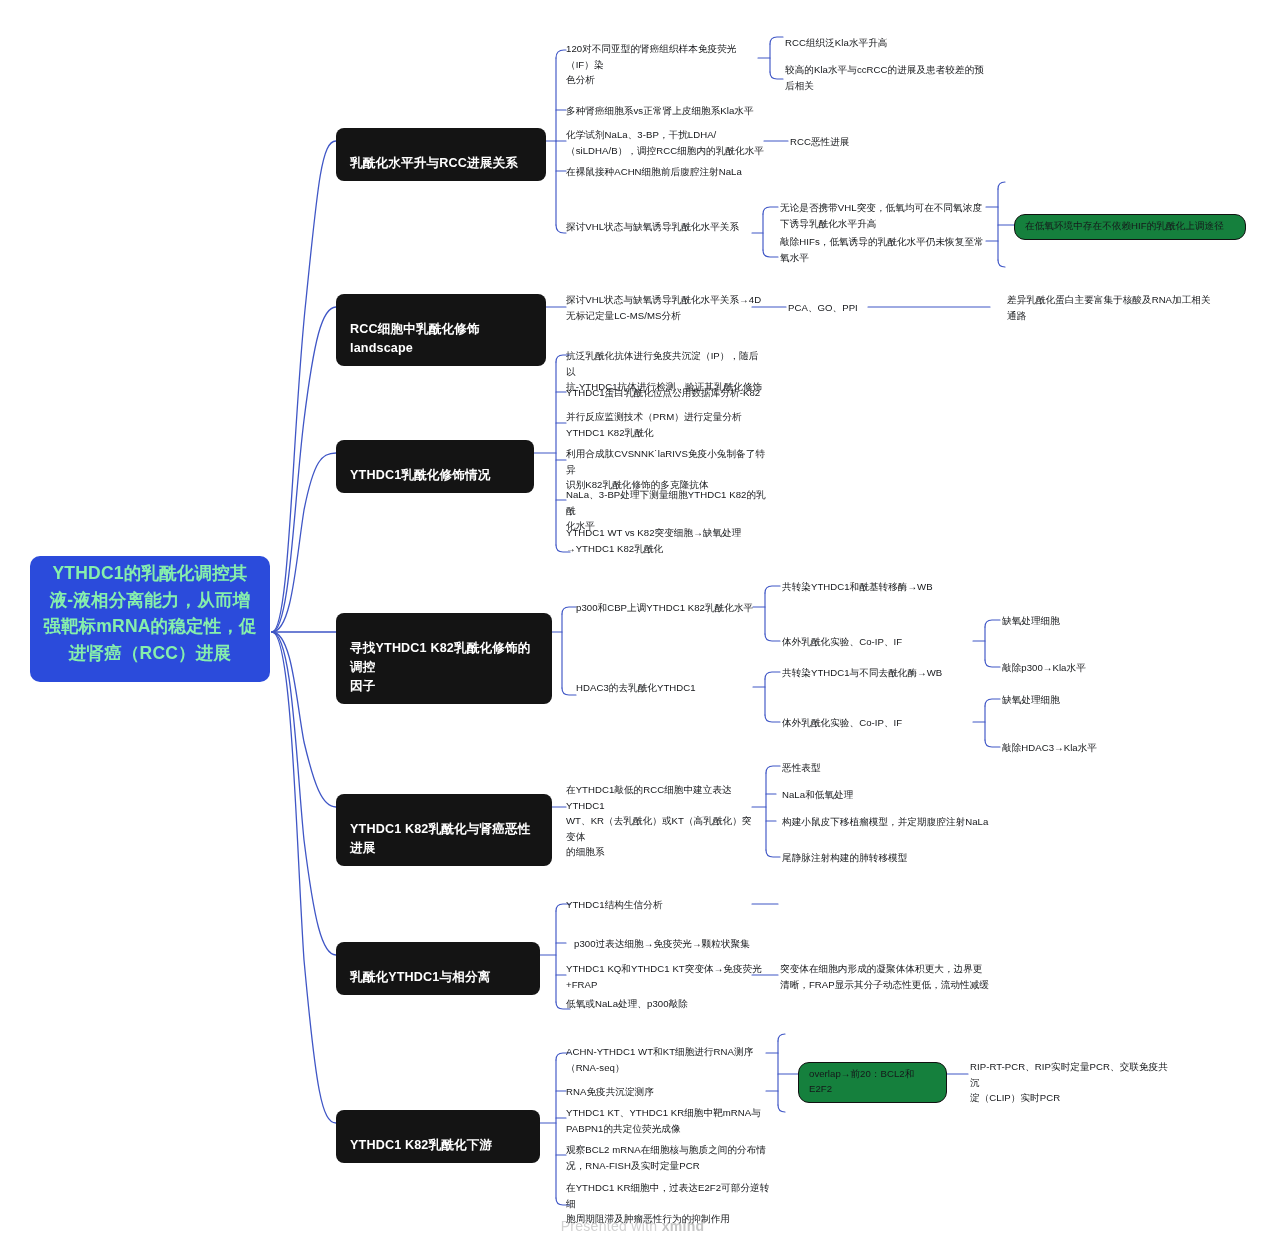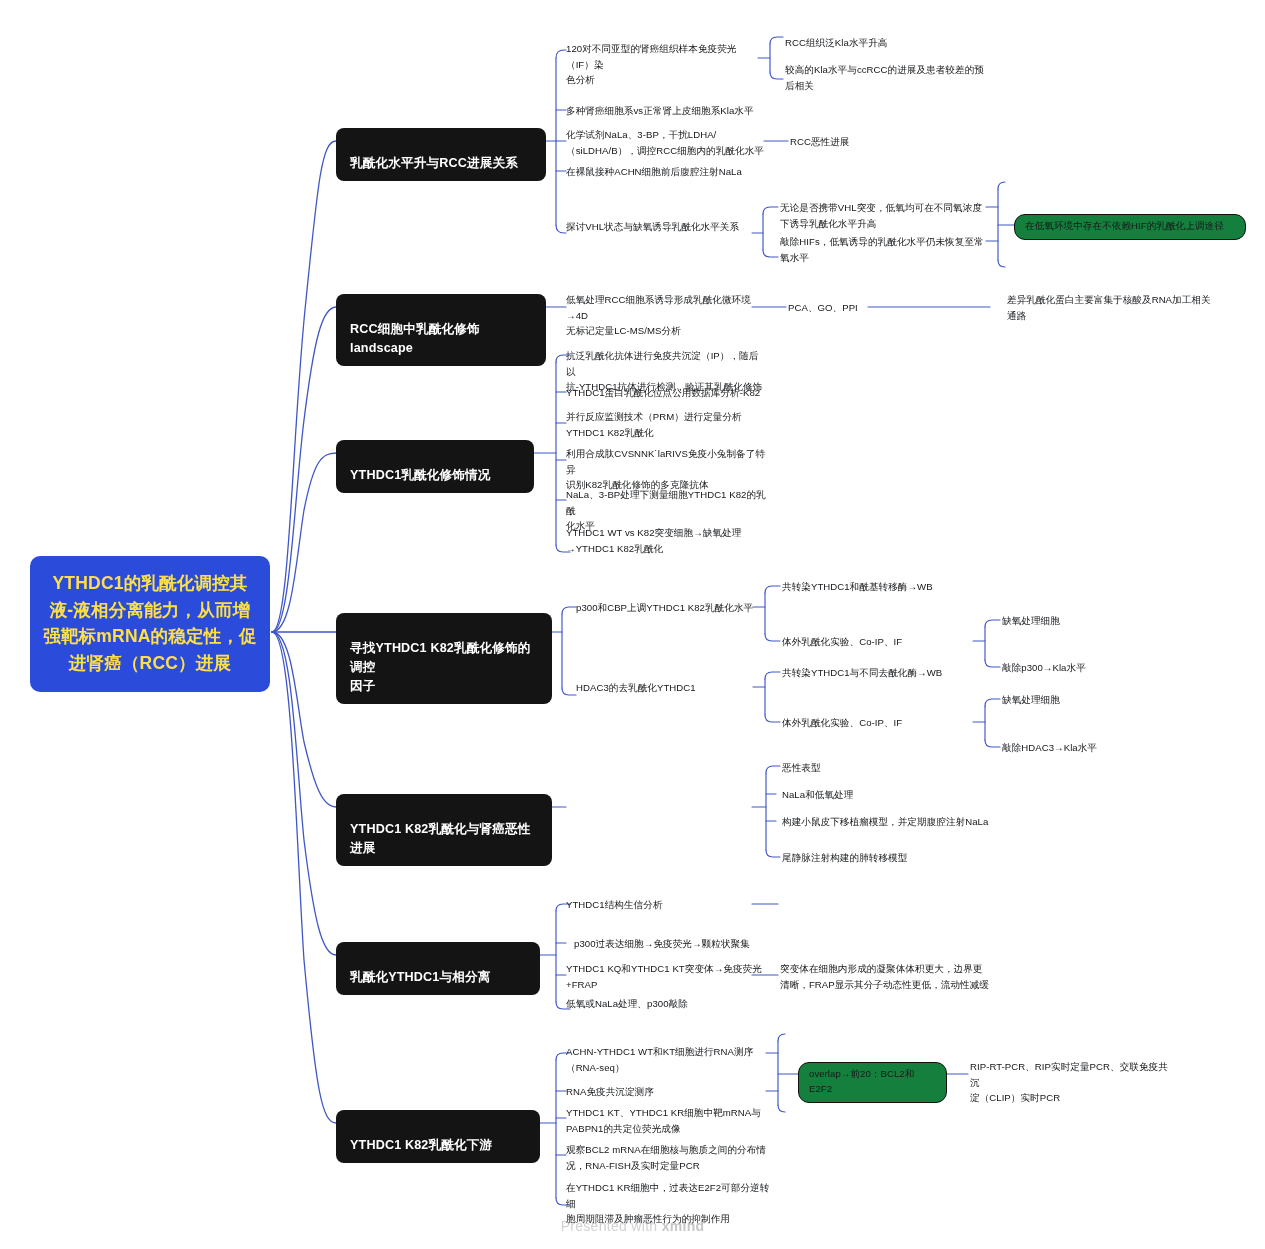--- a/index.html
+++ b/index.html
@@ -21,23 +21,23 @@
     width:1265px;height:1249px;
     pointer-events:none;
   }
   
   .root-node{
     position:absolute;
     left:30px; top:556px;
     width:240px;
     box-sizing:border-box;
     background:#2b4bdb;
-    color:#fde047;
+    color:#86efac;
     border-radius:10px;
-    padding:14px 12px 16px 12px;
+    padding:4px 12px 16px 12px;
     text-align:center;
     font-size:17.5px;
     font-weight:700;
     line-height:1.52;
     letter-spacing:.2px;
     z-index:5;
   }
   
   .b-node{
     position:absolute;
@@ -231,21 +231,21 @@
   <div class="leaf" style="left:566px; top:219px; width:200px;">探讨VHL状态与缺氧诱导乳酰化水平关系</div>
   <div class="leaf" style="left:780px; top:200px; width:210px;">无论是否携带VHL突变，低氧均可在不同氧浓度
 下诱导乳酰化水平升高</div>
   <div class="leaf" style="left:780px; top:234px; width:210px;">敲除HIFs，低氧诱导的乳酰化水平仍未恢复至常
 氧水平</div>
   <div class="boxed" style="left:1014px; top:214px; width:210px;">在低氧环境中存在不依赖HIF的乳酰化上调途径</div>
 
   <div class="b-node" style="left:336px; top:294px; width:210px;">
     <span>RCC细胞中乳酰化修饰landscape</span>
   </div>
-  <div class="leaf" style="left:566px; top:292px; width:200px;">低氧处理RCC细胞系诱导形成乳酰化微环境→4D
+  <div class="leaf" style="left:566px; top:292px; width:200px;">探讨VHL状态与缺氧诱导乳酰化水平关系→4D
 无标记定量LC-MS/MS分析</div>
   <div class="leaf" style="left:788px; top:300px; width:110px;">PCA、GO、PPI</div>
   <div class="leaf" style="left:1007px; top:292px; width:215px;">差异乳酰化蛋白主要富集于核酸及RNA加工相关
 通路</div>
 
   <div class="b-node" style="left:336px; top:440px; width:198px;">
     <span>YTHDC1乳酰化修饰情况</span>
   </div>
   <div class="leaf" style="left:566px; top:348px; width:200px;">抗泛乳酰化抗体进行免疫共沉淀（IP），随后以
 抗-YTHDC1抗体进行检测，验证其乳酰化修饰</div>
@@ -270,20 +270,23 @@
   <div class="leaf" style="left:1002px; top:660px; width:160px;">敲除p300→Kla水平</div>
   <div class="leaf" style="left:576px; top:680px; width:200px;">HDAC3的去乳酰化YTHDC1</div>
   <div class="leaf" style="left:782px; top:665px; width:205px;">共转染YTHDC1与不同去酰化酶→WB</div>
   <div class="leaf" style="left:782px; top:715px; width:200px;">体外乳酰化实验、Co-IP、IF</div>
   <div class="leaf" style="left:1002px; top:692px; width:150px;">缺氧处理细胞</div>
   <div class="leaf" style="left:1002px; top:740px; width:165px;">敲除HDAC3→Kla水平</div>
 
   <div class="b-node" style="left:336px; top:794px; width:216px;">
     <span>YTHDC1 K82乳酰化与肾癌恶性进展</span>
   </div>
+  <div class="leaf" style="left:566px; top:782px; width:195px;">在YTHDC1敲低的RCC细胞中建立表达YTHDC1
+WT、KR（去乳酰化）或KT（高乳酰化）突变体
+的细胞系</div>
   <div class="leaf" style="left:782px; top:760px; width:150px;">恶性表型</div>
   <div class="leaf" style="left:782px; top:787px; width:150px;">NaLa和低氧处理</div>
   <div class="leaf" style="left:782px; top:814px; width:215px;">构建小鼠皮下移植瘤模型，并定期腹腔注射NaLa</div>
   <div class="leaf" style="left:782px; top:850px; width:200px;">尾静脉注射构建的肺转移模型</div>
 
   <div class="b-node" style="left:336px; top:942px; width:204px;">
     <span>乳酰化YTHDC1与相分离</span>
   </div>
   <div class="leaf" style="left:566px; top:897px; width:180px;">YTHDC1结构生信分析</div>
   <div class="leaf" style="left:566px; top:936px; width:200px;margin-left:8px;">p300过表达细胞→免疫荧光→颗粒状聚集</div>

